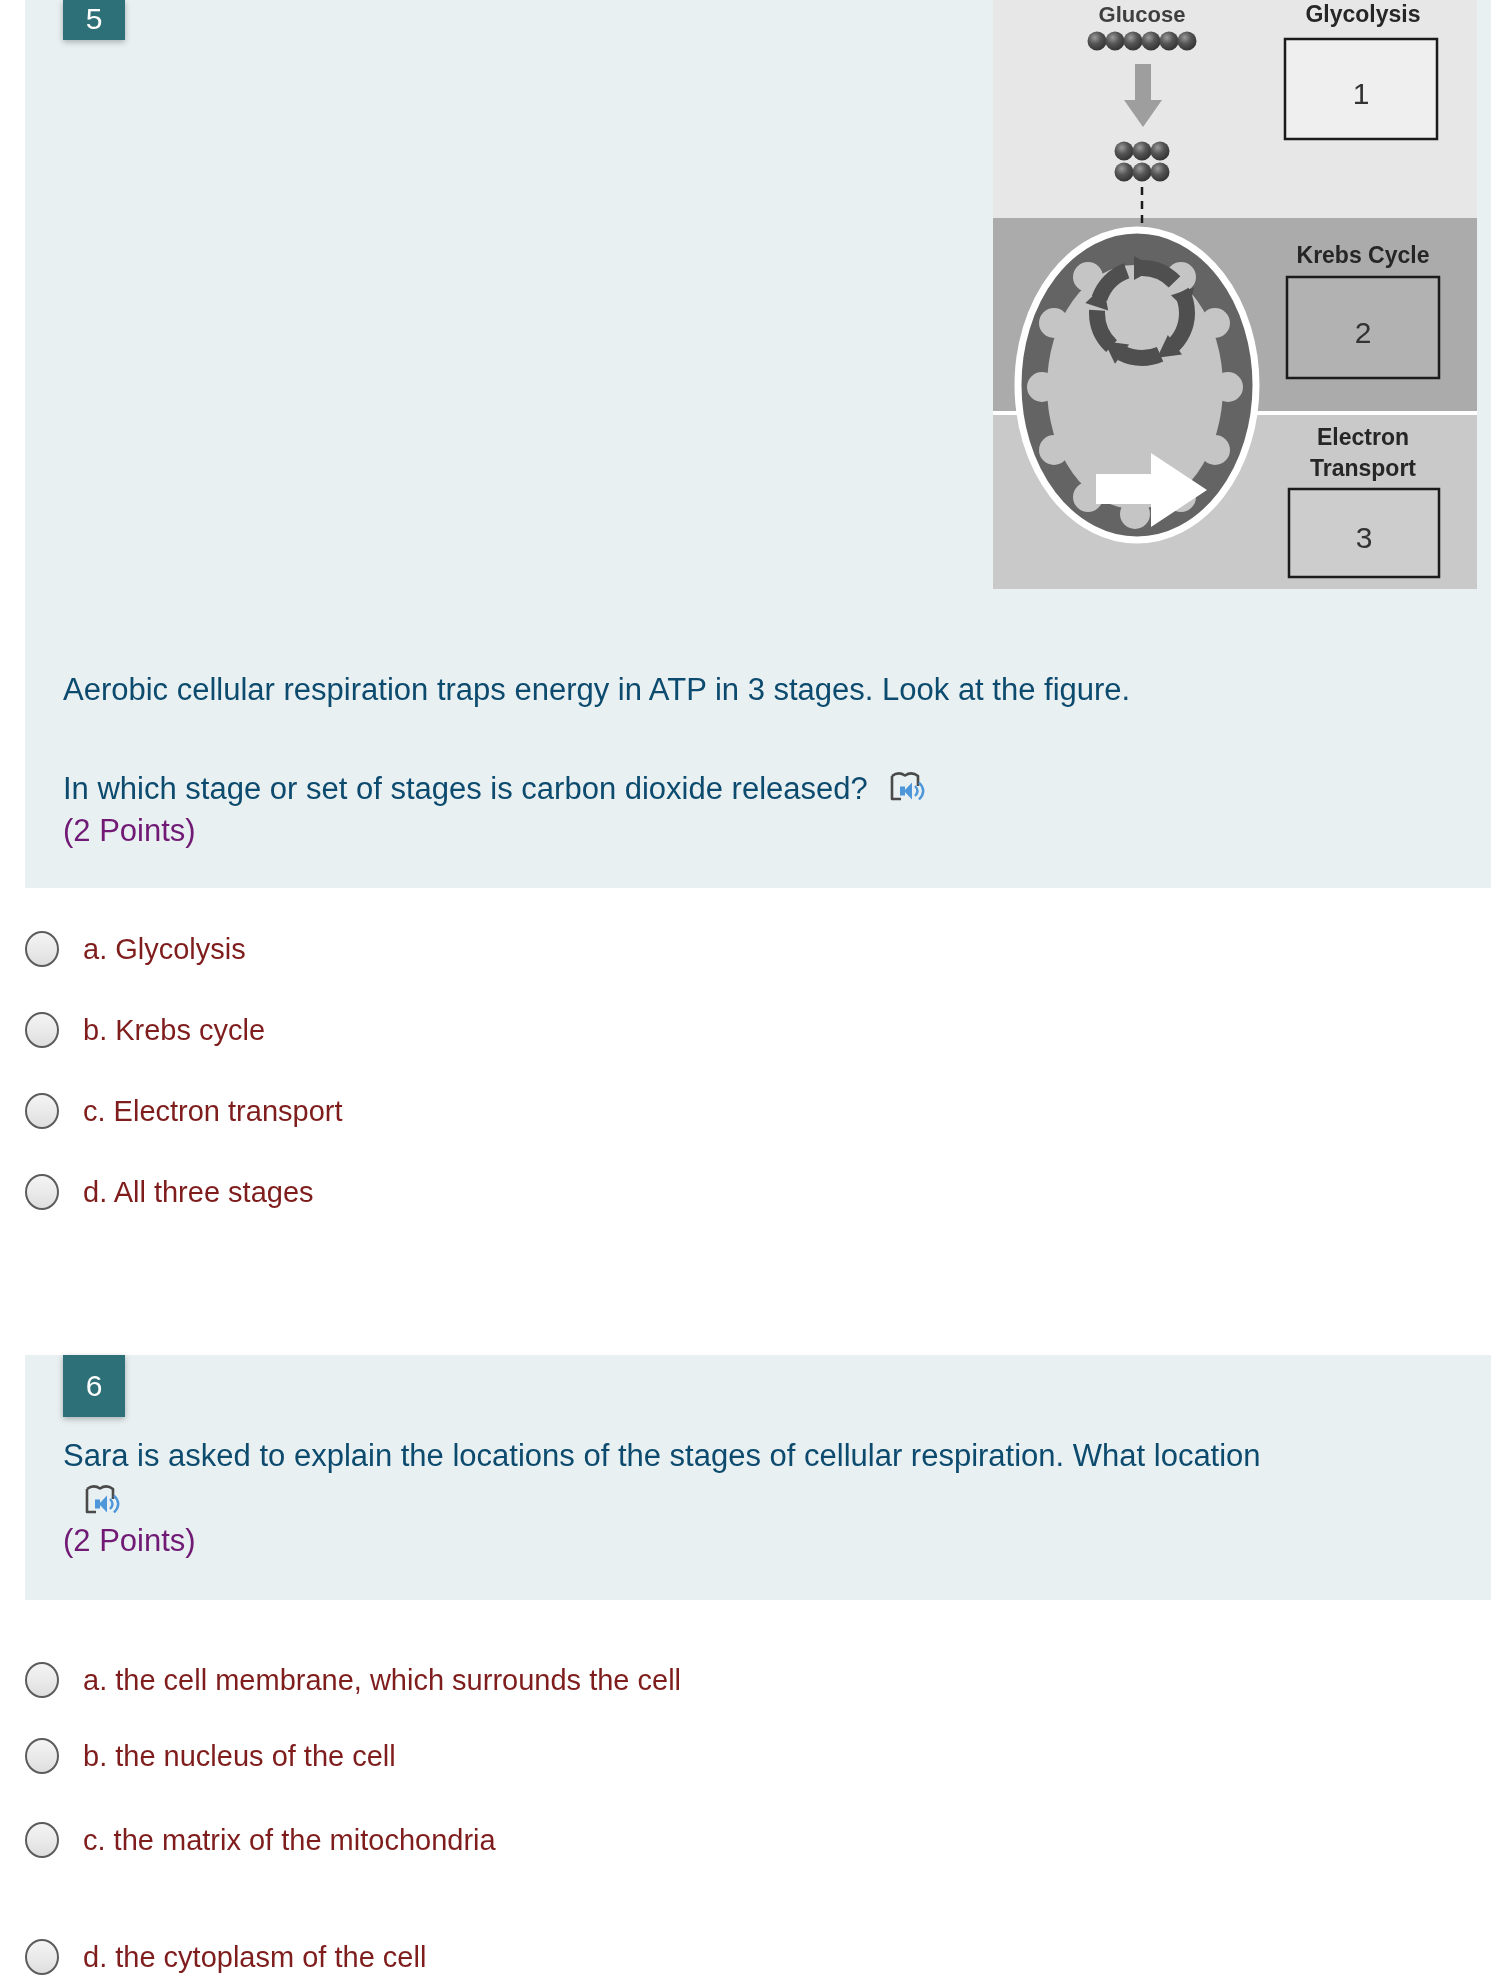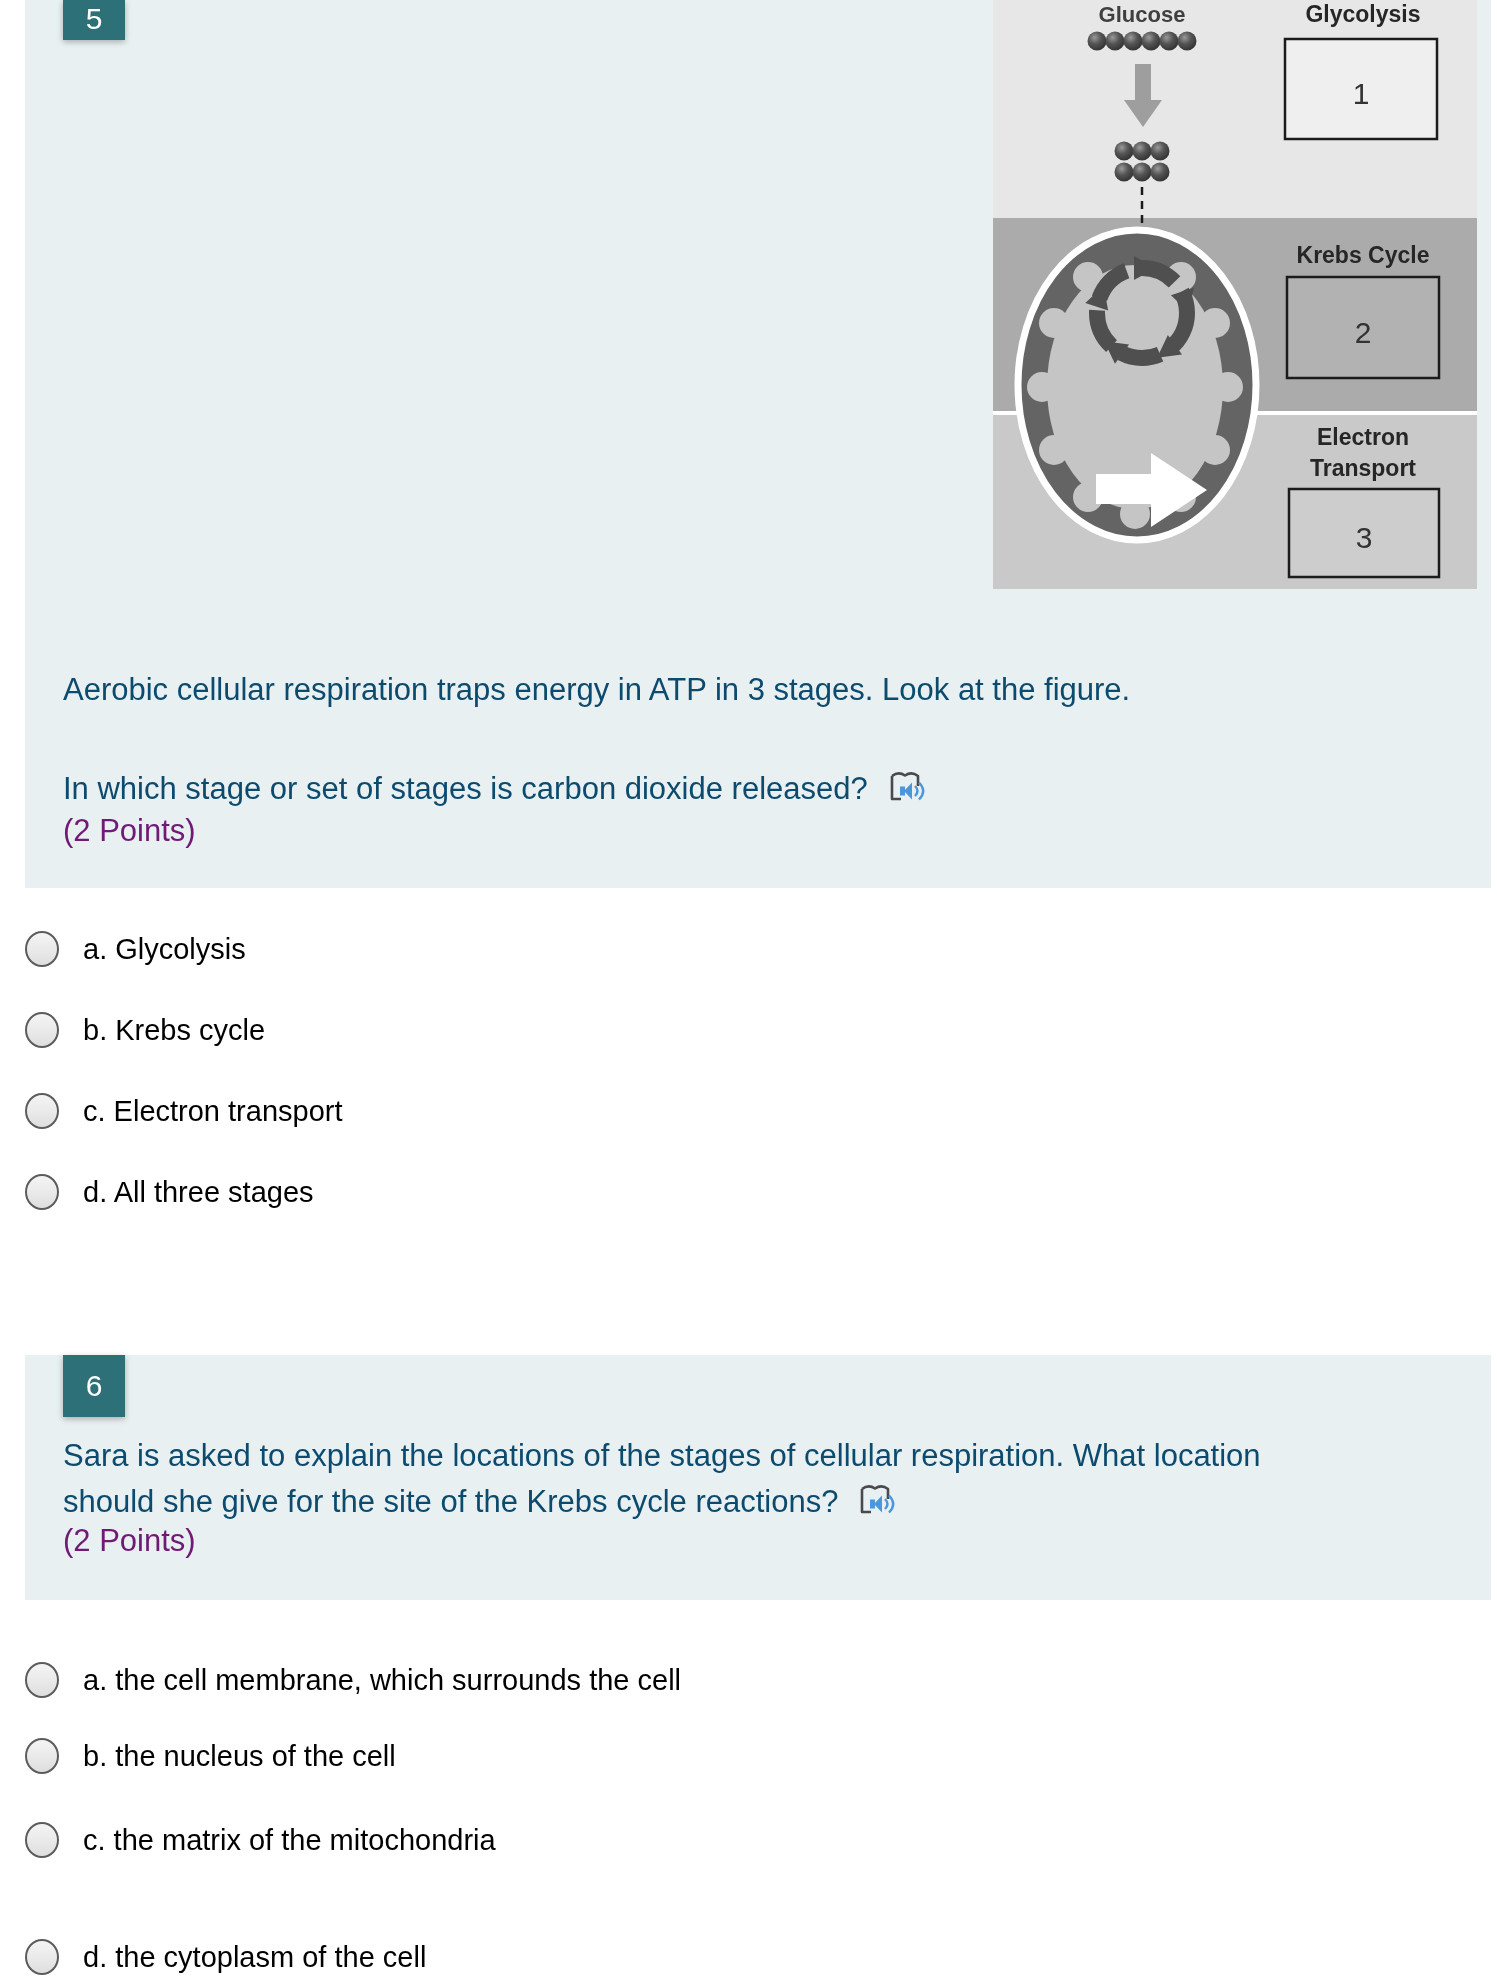--- a/index.html
+++ b/index.html
@@ -20,21 +20,21 @@
     line-height:46px; white-space:nowrap; }
   .points { position:absolute; left:38px; color:#701a75; font-size:31px; }
 
   .reader-icon { display:inline-block; vertical-align:-8px; margin-left:16px; cursor:pointer; }
 
   .option { position:absolute; left:25px; height:44px; display:flex;
     align-items:center; }
   .radio { width:34px; height:36px; border:2.5px solid #5c5c5c; border-radius:50%;
     background:linear-gradient(180deg,#f4f4f4 0%,#e9e9e9 55%,#dedede 100%);
     flex:0 0 auto; cursor:pointer; }
-  .option-label { margin-left:24px; font-size:29px; color:#000000; white-space:nowrap; }
+  .option-label { margin-left:24px; font-size:29px; color:#7f1d1d; white-space:nowrap; }
 
   #figure-wrap { position:absolute; left:968px; top:0; width:484px; height:687px; }
 
   svg text { font-family:"Liberation Sans", sans-serif; }
   .fig-label { font-weight:bold; fill:#262626; font-size:23px; }
   .fig-num { fill:#333333; font-size:30px; }
 </style>
 </head>
 <body>
 
@@ -168,21 +168,21 @@
 </div>
 
 <div class="card" id="q6-card">
   <div class="badge" id="q6-badge">
     <span>6</span>
   </div>
 
   <div class="q-text" style="top:78px;">Sara is asked to explain the locations of the stages of cellular respiration. What location</div>
 
   <div class="q-text" style="top:124px;">
-    <span>should she give for the site of the Krebs cycle reactions?</span><span class="reader-icon"><svg width="42" height="40" viewBox="0 0 42 40">
+    <span class="reader-icon"><svg width="42" height="40" viewBox="0 0 42 40">
           <path d="M8 9 q6.5 -5 13 -0.5 q6.5 -4.5 13 0.5 v10 M8 9 v23 h9" fill="none" stroke="#4a4a4a" stroke-width="2.6" stroke-linejoin="round"></path>
           <g>
             <rect x="16" y="19.5" width="5" height="9" fill="#4d96d9"></rect>
             <polygon points="20,24 28,15.5 28,32.5" fill="#4d96d9"></polygon>
             <path d="M31 19 q5 5 0 10" fill="none" stroke="#4d96d9" stroke-width="2.4"></path>
             <path d="M35 15.5 q8.5 8.5 0 17" fill="none" stroke="#4d96d9" stroke-width="2.4"></path>
           </g>
         </svg></span>
   </div>
 

